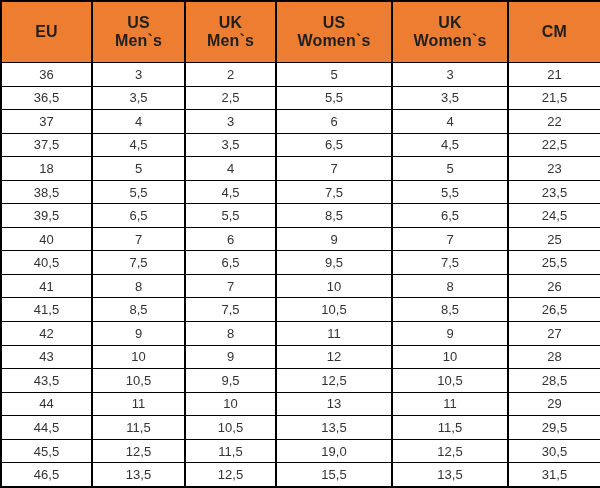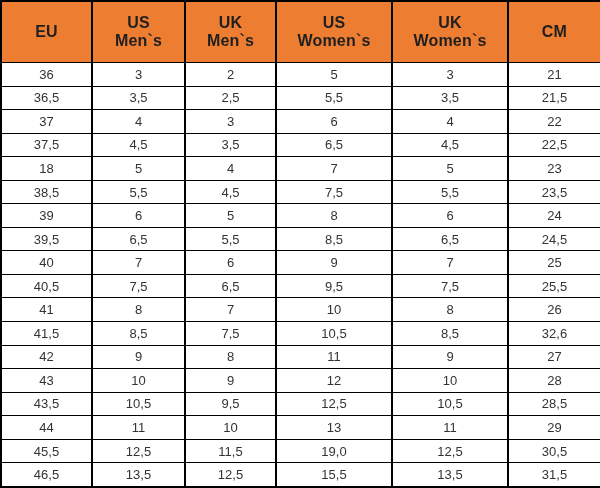--- a/index.html
+++ b/index.html
@@ -123,28 +123,20 @@
         </tr>
         <tr>
           <td>38,5</td>
           <td>5,5</td>
           <td>4,5</td>
           <td>7,5</td>
           <td>5,5</td>
           <td>23,5</td>
         </tr>
         <tr>
-          <td>39</td>
-          <td>6</td>
-          <td>5</td>
-          <td>8</td>
-          <td>6</td>
-          <td>24</td>
-        </tr>
-        <tr>
           <td>39,5</td>
           <td>6,5</td>
           <td>5,5</td>
           <td>8,5</td>
           <td>6,5</td>
           <td>24,5</td>
         </tr>
         <tr>
           <td>40</td>
           <td>7</td>
@@ -168,21 +160,21 @@
           <td>10</td>
           <td>8</td>
           <td>26</td>
         </tr>
         <tr>
           <td>41,5</td>
           <td>8,5</td>
           <td>7,5</td>
           <td>10,5</td>
           <td>8,5</td>
-          <td>32,6</td>
+          <td>26,5</td>
         </tr>
         <tr>
           <td>42</td>
           <td>9</td>
           <td>8</td>
           <td>11</td>
           <td>9</td>
           <td>27</td>
         </tr>
         <tr>
@@ -201,20 +193,28 @@
           <td>10,5</td>
           <td>28,5</td>
         </tr>
         <tr>
           <td>44</td>
           <td>11</td>
           <td>10</td>
           <td>13</td>
           <td>11</td>
           <td>29</td>
+        </tr>
+        <tr>
+          <td>44,5</td>
+          <td>11,5</td>
+          <td>10,5</td>
+          <td>13,5</td>
+          <td>11,5</td>
+          <td>29,5</td>
         </tr>
         <tr>
           <td>45,5</td>
           <td>12,5</td>
           <td>11,5</td>
           <td>19,0</td>
           <td>12,5</td>
           <td>30,5</td>
         </tr>
         <tr>

